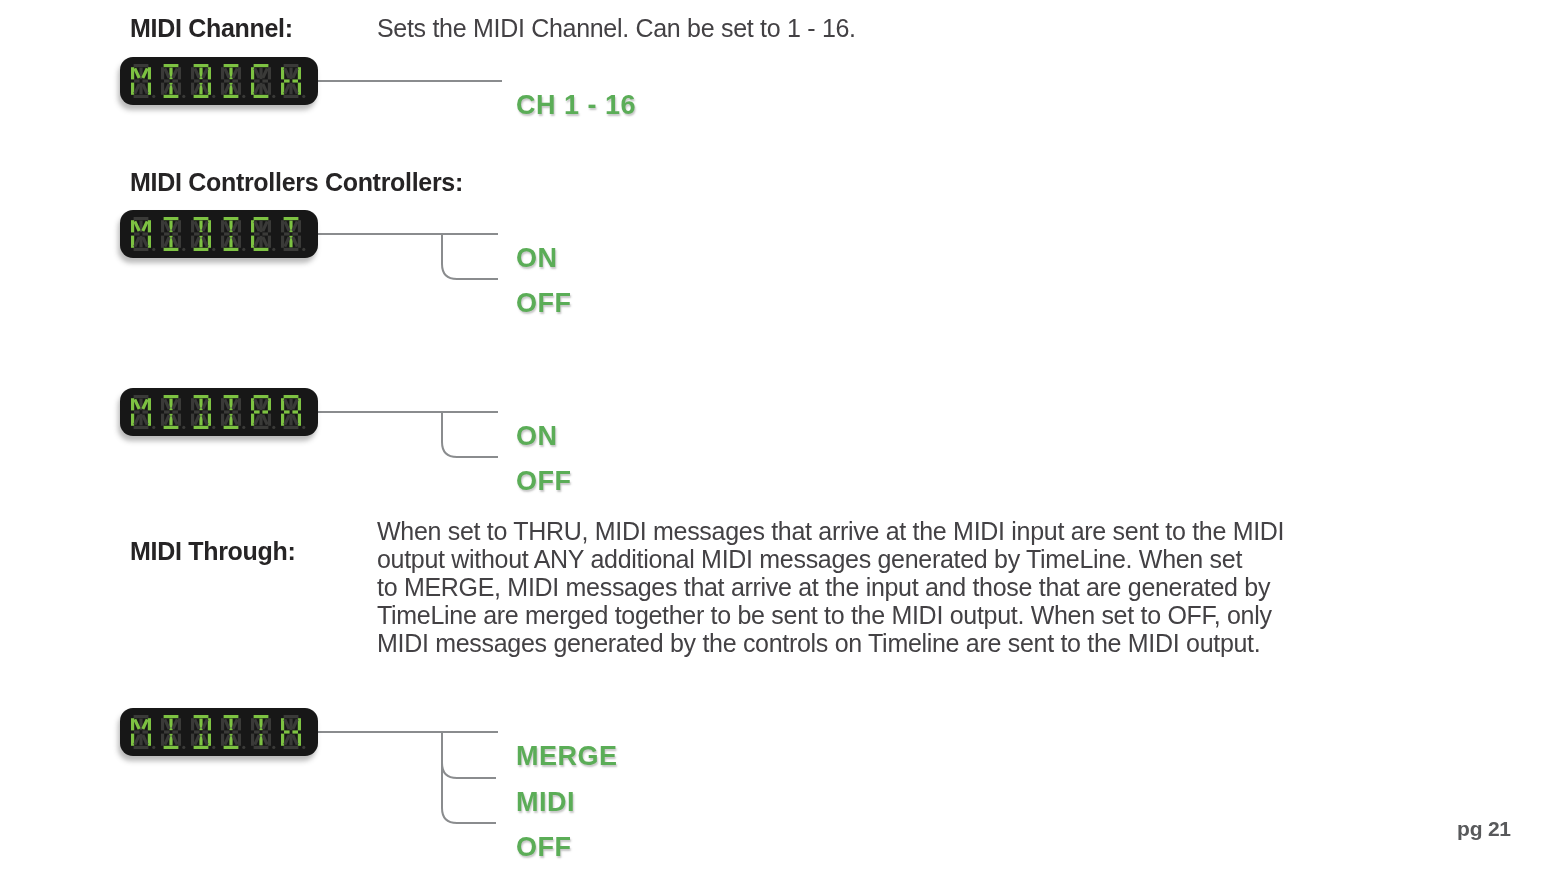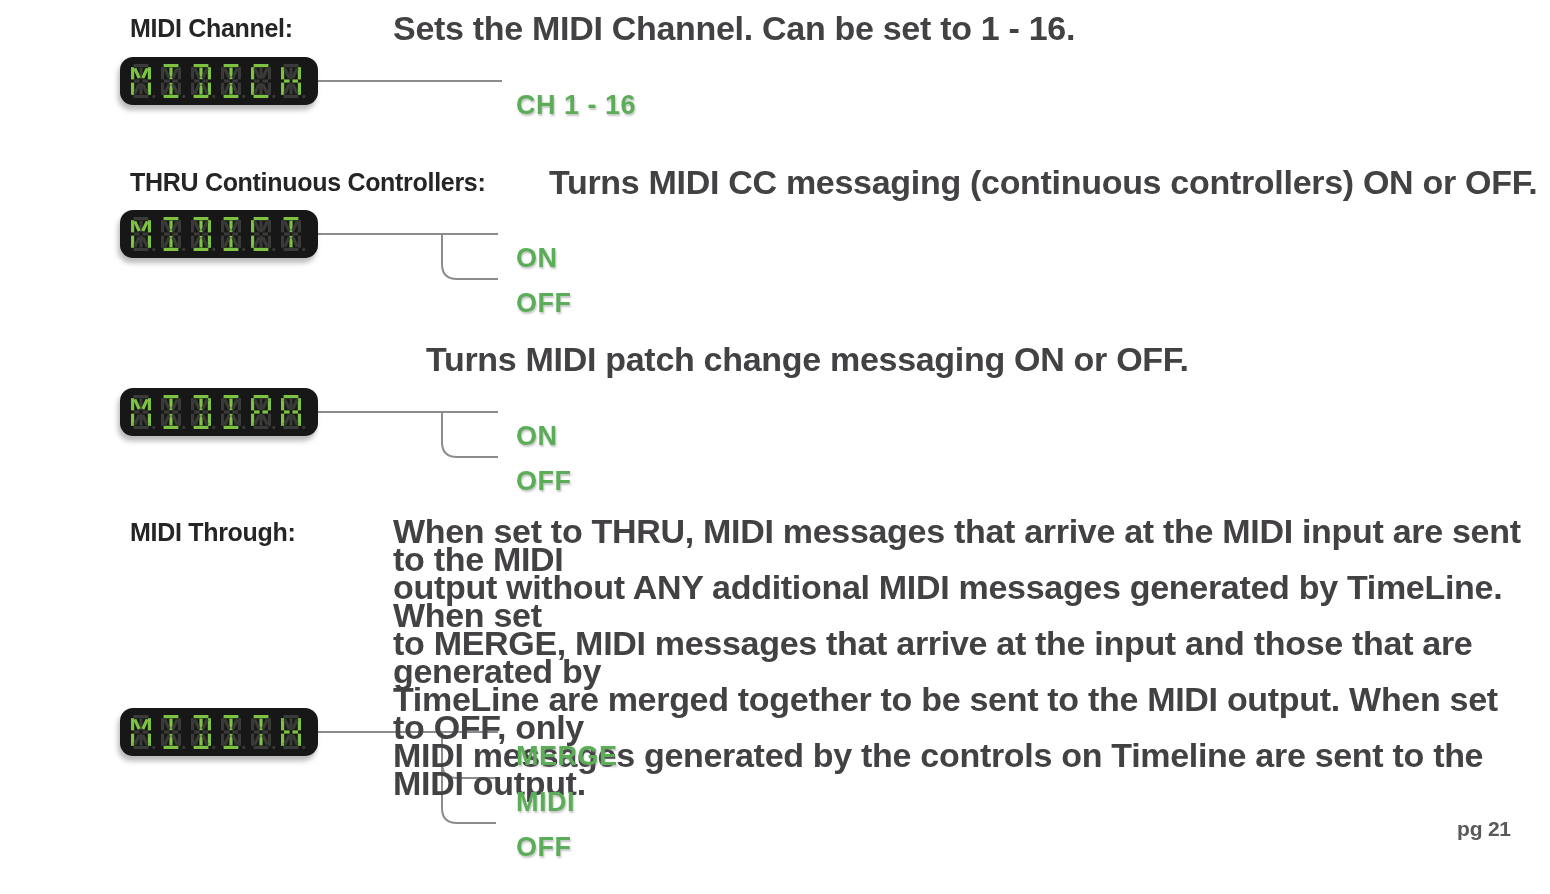--- a/index.html
+++ b/index.html
@@ -37,27 +37,26 @@
     font-size: 25px;
     font-weight: 700;
     letter-spacing: -0.3px;
     color: var(--heading-text);
     white-space: nowrap;
     line-height: 30px;
     text-align: center;
   }
   .desc {
     position: absolute;
-    font-size: 34px;
-    font-weight: 700;
+    font-size: 25px;
+    font-weight: 400;
     letter-spacing: -0.3px;
     color: var(--body-text);
     line-height: 30px;
     white-space: nowrap;
-    margin-left: 16px;
   }
   .desc.multiline {
     white-space: pre-line;
     line-height: 28px;
     width: 1140px;
   }
   .led {
     position: absolute;
     left: 120px;
     width: 198px;
@@ -209,22 +208,21 @@
           <line x1="18.4" y1="18.6" x2="18.4" y2="30.8" stroke="#7dc242" stroke-width="3.2"></line>
           <line x1="10" y1="18.8" x2="10" y2="30.4" stroke="#3a3a38" stroke-width="3.2"></line>
           <line x1="8.2" y1="20" x2="3.8" y2="29.6" stroke="#3a3a38" stroke-width="3.2"></line>
           <line x1="11.8" y1="20" x2="16.2" y2="29.6" stroke="#3a3a38" stroke-width="3.2"></line>
           <line x1="2.6" y1="32.4" x2="17.4" y2="32.4" stroke="#3a3a38" stroke-width="3.2"></line>
           <circle cx="22.8" cy="32.4" r="1.6" fill="#3a3a38"></circle>
         </g>
       </svg></div>
   <div class="opt" style="top:67px">CH 1 - 16</div>
 
-  <div class="hd" style="top:167px">THRU Continuous Controllers:</div>
-  <div class="desc" style="left:533px; top:167px">Turns MIDI CC messaging (continuous controllers) ON or OFF.</div>
+  <div class="hd" style="top:167px">MIDI Controllers Controllers:</div>
   <div class="led" style="top:210px"><svg viewBox="0 0 198 48" width="198" height="48">
         <g transform="translate(11,7)">
           <line x1="2.6" y1="1.6" x2="17.4" y2="1.6" stroke="#3a3a38" stroke-width="3.2"></line>
           <line x1="1.6" y1="3.2" x2="1.6" y2="15.4" stroke="#7dc242" stroke-width="3.2"></line>
           <line x1="18.4" y1="3.2" x2="18.4" y2="15.4" stroke="#7dc242" stroke-width="3.2"></line>
           <line x1="10" y1="3.6" x2="10" y2="15.2" stroke="#3a3a38" stroke-width="3.2"></line>
           <line x1="3.8" y1="4.4" x2="8.2" y2="14" stroke="#7dc242" stroke-width="3.2"></line>
           <line x1="16.2" y1="4.4" x2="11.8" y2="14" stroke="#7dc242" stroke-width="3.2"></line>
           <line x1="3" y1="17" x2="8.6" y2="17" stroke="#3a3a38" stroke-width="3.2"></line>
           <line x1="11.4" y1="17" x2="17" y2="17" stroke="#3a3a38" stroke-width="3.2"></line>
@@ -318,21 +316,20 @@
           <line x1="10" y1="18.8" x2="10" y2="30.4" stroke="#7dc242" stroke-width="3.2"></line>
           <line x1="8.2" y1="20" x2="3.8" y2="29.6" stroke="#3a3a38" stroke-width="3.2"></line>
           <line x1="11.8" y1="20" x2="16.2" y2="29.6" stroke="#3a3a38" stroke-width="3.2"></line>
           <line x1="2.6" y1="32.4" x2="17.4" y2="32.4" stroke="#3a3a38" stroke-width="3.2"></line>
           <circle cx="22.8" cy="32.4" r="1.6" fill="#3a3a38"></circle>
         </g>
       </svg></div>
   <div class="opt" style="top:220px">ON</div>
   <div class="opt" style="top:265px">OFF</div>
 
-  <div class="desc" style="left:410px; top:344px">Turns MIDI patch change messaging ON or OFF.</div>
   <div class="led" style="top:388px"><svg viewBox="0 0 198 48" width="198" height="48">
         <g transform="translate(11,7)">
           <line x1="2.6" y1="1.6" x2="17.4" y2="1.6" stroke="#3a3a38" stroke-width="3.2"></line>
           <line x1="1.6" y1="3.2" x2="1.6" y2="15.4" stroke="#7dc242" stroke-width="3.2"></line>
           <line x1="18.4" y1="3.2" x2="18.4" y2="15.4" stroke="#7dc242" stroke-width="3.2"></line>
           <line x1="10" y1="3.6" x2="10" y2="15.2" stroke="#3a3a38" stroke-width="3.2"></line>
           <line x1="3.8" y1="4.4" x2="8.2" y2="14" stroke="#7dc242" stroke-width="3.2"></line>
           <line x1="16.2" y1="4.4" x2="11.8" y2="14" stroke="#7dc242" stroke-width="3.2"></line>
           <line x1="3" y1="17" x2="8.6" y2="17" stroke="#3a3a38" stroke-width="3.2"></line>
           <line x1="11.4" y1="17" x2="17" y2="17" stroke="#3a3a38" stroke-width="3.2"></line>
@@ -426,21 +423,21 @@
           <line x1="10" y1="18.8" x2="10" y2="30.4" stroke="#3a3a38" stroke-width="3.2"></line>
           <line x1="8.2" y1="20" x2="3.8" y2="29.6" stroke="#3a3a38" stroke-width="3.2"></line>
           <line x1="11.8" y1="20" x2="16.2" y2="29.6" stroke="#3a3a38" stroke-width="3.2"></line>
           <line x1="2.6" y1="32.4" x2="17.4" y2="32.4" stroke="#3a3a38" stroke-width="3.2"></line>
           <circle cx="22.8" cy="32.4" r="1.6" fill="#3a3a38"></circle>
         </g>
       </svg></div>
   <div class="opt" style="top:398px">ON</div>
   <div class="opt" style="top:443px">OFF</div>
 
-  <div class="hd" style="top:517px">MIDI Through:</div>
+  <div class="hd" style="top:536px">MIDI Through:</div>
   <div class="desc multiline" style="left:377px; top:517px">When set to THRU, MIDI messages that arrive at the MIDI input are sent to the MIDI
 output without ANY additional MIDI messages generated by TimeLine. When set
 to MERGE, MIDI messages that arrive at the input and those that are generated by
 TimeLine are merged together to be sent to the MIDI output. When set to OFF, only
 MIDI messages generated by the controls on Timeline are sent to the MIDI output.</div>
   <div class="led" style="top:708px"><svg viewBox="0 0 198 48" width="198" height="48">
         <g transform="translate(11,7)">
           <line x1="2.6" y1="1.6" x2="17.4" y2="1.6" stroke="#3a3a38" stroke-width="3.2"></line>
           <line x1="1.6" y1="3.2" x2="1.6" y2="15.4" stroke="#7dc242" stroke-width="3.2"></line>
           <line x1="18.4" y1="3.2" x2="18.4" y2="15.4" stroke="#7dc242" stroke-width="3.2"></line>

